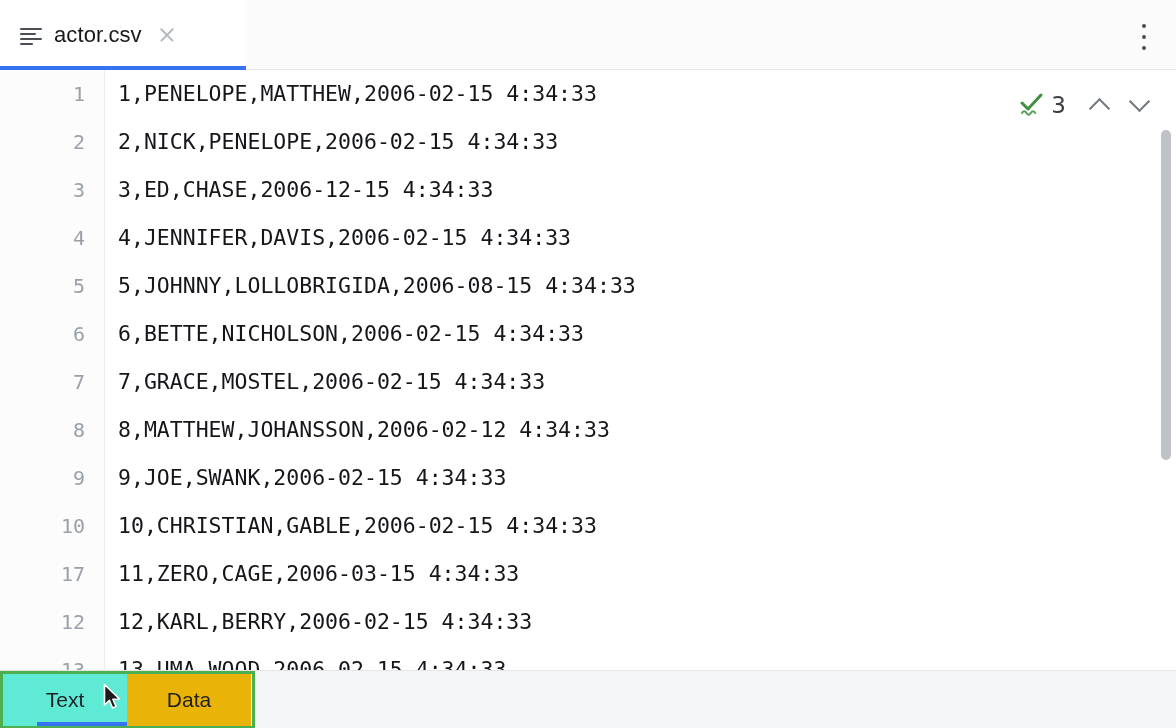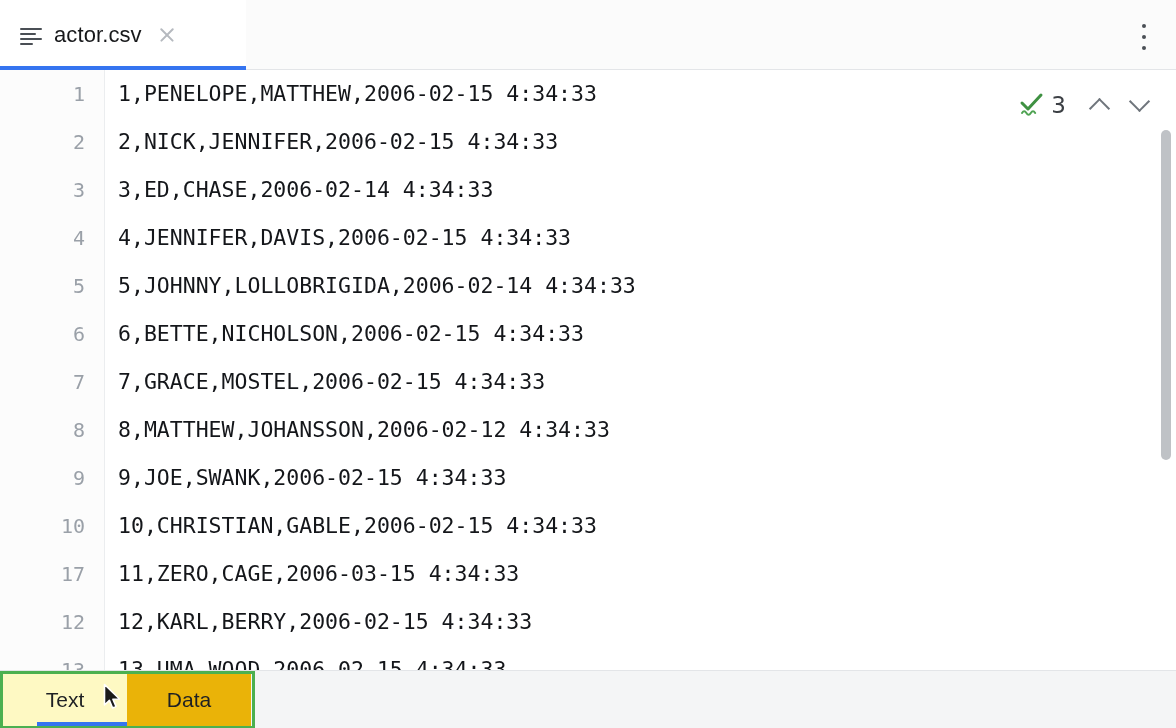--- a/index.html
+++ b/index.html
@@ -270,21 +270,21 @@
   .btab {
     position: relative;
     display: flex;
     align-items: center;
     justify-content: center;
     font-size: 21px;
     color: #1e2024;
     cursor: pointer;
     box-sizing: border-box;
   }
-  .btab.text-tab { width: 124px; background: #fef9c3; }
+  .btab.text-tab { width: 124px; background: #5eead4; }
   .btab.data-tab { width: 124px; background: #eab308; }
   .btab .blue-underline {
     position: absolute;
     left: 34px;
     bottom: 0;
     width: 94px;
     height: 4px;
     background: #3574f0;
   }
   .highlight-box {
@@ -340,33 +340,33 @@
 
     <div class="gutter"></div>
 
     <div class="lines" id="lines-host">
         <div class="row">
           <div class="lineno">1</div>
           <div class="code"><span>1,PENELOPE,</span><span class="sp">MATTHEW</span><span>,2006-02-15 4:34:33</span></div>
         </div>
         <div class="row">
           <div class="lineno">2</div>
-          <div class="code"><span>2,NICK,</span><span class="sp">JENNIFER</span><span>,2006-02-15 4:34:33</span></div>
+          <div class="code"><span>2,NICK,</span><span class="sp">PENELOPE</span><span>,2006-02-15 4:34:33</span></div>
         </div>
         <div class="row">
           <div class="lineno">3</div>
-          <div class="code"><span>3,ED,CHASE,2006-02-14 4:34:33</span></div>
+          <div class="code"><span>3,ED,CHASE,2006-12-15 4:34:33</span></div>
         </div>
         <div class="row">
           <div class="lineno">4</div>
           <div class="code"><span>4,JENNIFER,DAVIS,2006-02-15 4:34:33</span></div>
         </div>
         <div class="row">
           <div class="lineno">5</div>
-          <div class="code"><span>5,JOHNNY,LOLLOBRIGIDA,2006-02-14 4:34:33</span></div>
+          <div class="code"><span>5,JOHNNY,LOLLOBRIGIDA,2006-08-15 4:34:33</span></div>
         </div>
         <div class="row">
           <div class="lineno">6</div>
           <div class="code"><span>6,BETTE,NICHOLSON,2006-02-15 4:34:33</span></div>
         </div>
         <div class="row">
           <div class="lineno">7</div>
           <div class="code"><span>7,GRACE,</span><span class="sp">MOSTEL</span><span>,2006-02-15 4:34:33</span></div>
         </div>
         <div class="row">

